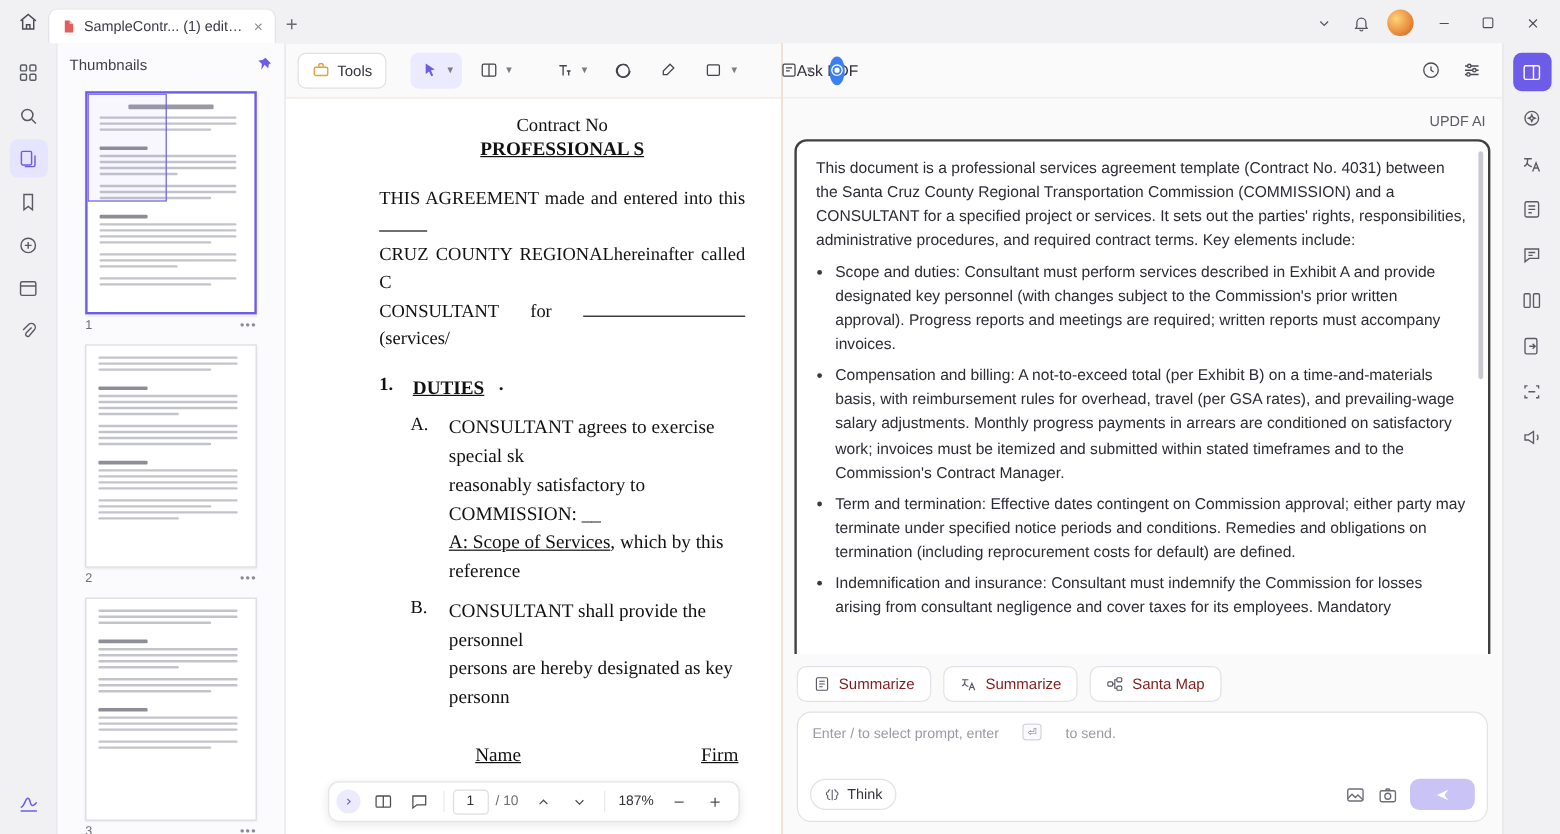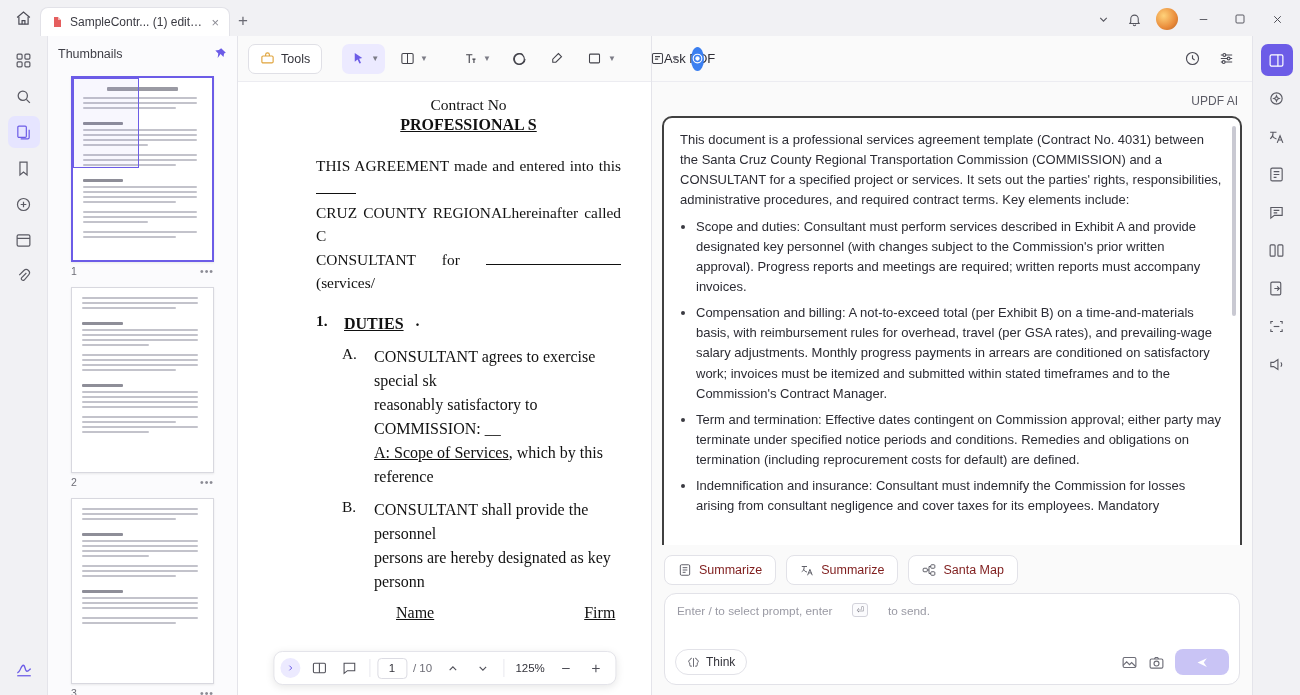--- a/index.html
+++ b/index.html
@@ -232,21 +232,21 @@
     margin-bottom: 20px;
   }
   .doc-p { font-size: 15.4px; line-height: 1.52; text-align: justify; margin-bottom: 13px; }
   .num-row { display: flex; gap: 12px; margin-bottom: 9px; }
   .num { font-weight: bold; font-size: 15.4px; width: 16px; flex: 0 0 16px; }
   .lt { font-size: 15.4px; width: 20px; flex: 0 0 20px; }
   .itm { font-size: 16px; line-height: 1.5; }
   .u { text-decoration: underline; }
   .b { font-weight: bold; }
   .blank { display: inline-block; border-bottom: 1px solid #111; min-width: 120px; }
-  .name-firm { display: flex; gap: 150px; margin-top: 7px; margin-left: 22px; }
+  .name-firm { display: flex; gap: 150px; margin-top: 24px; margin-left: 22px; }
 
   
   .pagebar {
     position: absolute; left: 50%; transform: translateX(-50%);
     bottom: 10px;
     height: 34px;
     display: flex; align-items: center; gap: 4px;
     background: #ffffff;
     border: 1px solid #e4e4ea;
     border-radius: 9px;
@@ -765,21 +765,21 @@
             <svg width="13" height="13" viewBox="0 0 24 24" fill="none" stroke="currentColor" stroke-width="2">
                 <path d="M6 15l6-6 6 6"></path>
               </svg>
           </div>
           <div class="pb-btn">
             <svg width="13" height="13" viewBox="0 0 24 24" fill="none" stroke="currentColor" stroke-width="2">
                 <path d="M6 9l6 6 6-6"></path>
               </svg>
           </div>
           <div class="pb-sep"></div>
-          <span class="zoom-val">125%</span>
+          <span class="zoom-val">187%</span>
           <div class="pb-btn">
             <svg width="13" height="13" viewBox="0 0 24 24" stroke="currentColor" stroke-width="2">
                 <path d="M5 12h14"></path>
               </svg>
           </div>
           <div class="pb-btn">
             <svg width="13" height="13" viewBox="0 0 24 24" stroke="currentColor" stroke-width="2">
                 <path d="M12 5v14M5 12h14"></path>
               </svg>
           </div>

